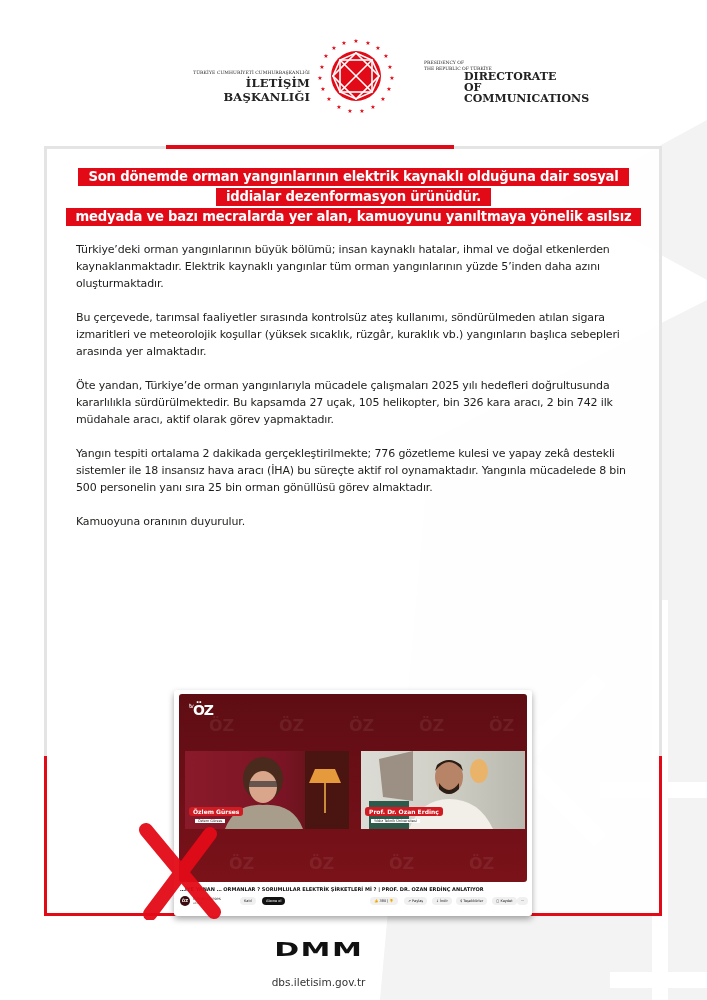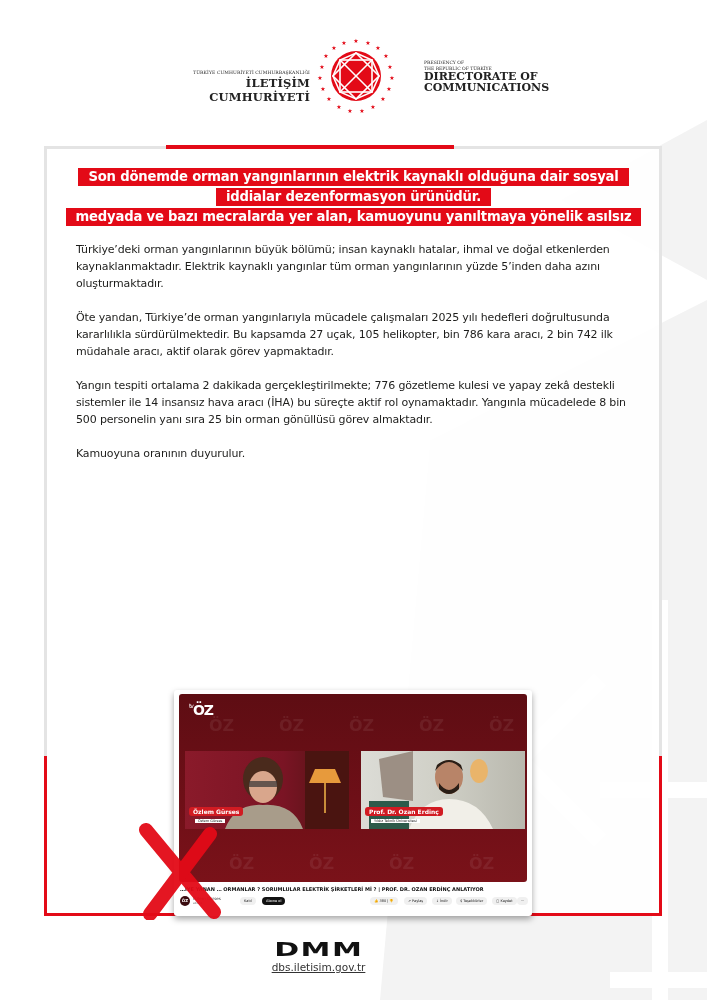--- a/index.html
+++ b/index.html
@@ -19,21 +19,21 @@
     position: absolute; left: 160px; top: 42px; width: 150px; text-align: right;
     font-family: "DejaVu Serif", "Liberation Serif", serif; color: #222;
   }
   .hdr-left .small { font-size: 4.5px; letter-spacing: 0.1px; line-height: 6px; }
   .hdr-left .big { font-size: 11.5px; font-weight: bold; letter-spacing: 0.2px; }
   .hdr-right {
     position: absolute; left: 424px; top: 32px; width: 140px;
     font-family: "DejaVu Serif", "Liberation Serif", serif; color: #222;
   }
   .hdr-right .small { font-size: 4.5px; line-height: 5.5px; }
-  .hdr-right .big { font-size: 11px; font-weight: bold; line-height: 11px; }
+  .hdr-right .big { font-size: 11px; font-weight: bold; line-height: 11px; margin-left: 40px; }
   .emblem { position: absolute; left: 316px; top: 8px; width: 80px; height: 80px; }
 
   .frame {
     position: absolute; left: 44px; top: 146px; width: 618px; height: 770px;
     z-index: 1;
   }
   .frame .gray-top { position: absolute; left: 0; top: 0; width: 100%; height: 3px; background: #e4e4e4; }
   .frame .red-top { position: absolute; left: 122px; top: -1px; width: 288px; height: 4px; background: #e30a17; }
   .frame .gray-left { position: absolute; left: 0; top: 0; width: 3px; height: 610px; background: #e4e4e4; }
   .frame .red-left { position: absolute; left: 0; top: 610px; width: 3px; height: 160px; background: #e30a17; }
@@ -88,21 +88,21 @@
   }
   .video .meta { position: absolute; left: 6px; top: 205px; width: 346px; height: 14px; }
   .chan-ico { position: absolute; left: 0; top: 1px; width: 10px; height: 10px; border-radius: 50%; background: #3a0b0f; color: #fff; font-size: 4px; text-align: center; line-height: 10px; font-weight: bold; }
   .chan-name { position: absolute; left: 13px; top: 1px; font-size: 4px; color: #333; }
   .chan-sub { position: absolute; left: 13px; top: 6px; font-size: 3px; color: #777; }
   .pill { position: absolute; top: 2px; height: 8px; font-size: 3.5px; line-height: 8px; padding: 0 4px; border-radius: 4px; background: #f0f0f0; color: #222; }
   .pill.dark { background: #111; color: #fff; }
 
   .footer-logo { position: absolute; left: 0; top: 940px; width: 637px; text-align: center; z-index: 3; }
   .dmm { font-family: "DejaVu Sans", sans-serif; font-weight: bold; font-size: 20px; letter-spacing: 1px; color: #111; transform: scaleX(1.5); display: inline-block; line-height: 18px; }
-  .dmm-url { font-size: 10.5px; color: #333; margin-top: 1px; text-decoration: underline; }
+  .dmm-url { font-size: 10.5px; color: #333; margin-top: 16px; }
 </style>
 </head>
 <body>
 
 <svg class="bg-pattern" width="707" height="1000" viewBox="0 0 707 1000">
   <rect width="707" height="1000" fill="#ffffff"></rect>
   <g fill="#f3f3f3">
     <polygon points="430,440 707,300 707,1000 380,1000"></polygon>
     <polygon points="560,200 707,120 707,280"></polygon>
   </g>
@@ -111,21 +111,21 @@
     <line x1="520" y1="760" x2="600" y2="840"></line>
     <line x1="660" y1="600" x2="660" y2="1000"></line>
     <line x1="600" y1="790" x2="707" y2="790"></line>
     <line x1="610" y1="980" x2="707" y2="980"></line>
   </g>
 </svg>
 
 <div class="header">
   <div class="hdr-left">
     <div class="small">TÜRKİYE CUMHURİYETİ CUMHURBAŞKANLIĞI</div>
-    <div class="big">İLETİŞİM CUMHURİYETİ</div>
+    <div class="big">İLETİŞİM BAŞKANLIĞI</div>
   </div>
   <svg class="emblem" viewBox="0 0 80 80">
     <circle cx="40" cy="40" r="25" fill="#e30a17"></circle>
     <g stroke="#fff" stroke-width="1.6" fill="none">
       <polygon points="40,17 56,24 63,40 56,56 40,63 24,56 17,40 24,24"></polygon>
       <rect x="24" y="24" width="32" height="32"></rect>
       <polygon points="40,17 63,40 40,63 17,40"></polygon>
       <line x1="24" y1="24" x2="56" y2="56"></line>
       <line x1="56" y1="24" x2="24" y2="56"></line>
     </g>
@@ -172,22 +172,23 @@
 </div>
 
 <div class="headline">
   <span>Son dönemde orman yangınlarının elektrik kaynaklı olduğuna dair sosyal</span>
   <span>iddialar dezenformasyon ürünüdür.</span>
   <span>medyada ve bazı mecralarda yer alan, kamuoyunu yanıltmaya yönelik asılsız</span>
 </div>
 
 <div class="body-text">
   <p>Türkiye’deki orman yangınlarının büyük bölümü; insan kaynaklı hatalar, ihmal ve doğal etkenlerden kaynaklanmaktadır. Elektrik kaynaklı yangınlar tüm orman yangınlarının yüzde 5’inden daha azını oluşturmaktadır.</p>
-  <p>Öte yandan, Türkiye’de orman yangınlarıyla mücadele çalışmaları 2025 yılı hedefleri doğrultusunda kararlılıkla sürdürülmektedir. Bu kapsamda 27 uçak, 105 helikopter, bin 786 kara aracı, 2 bin 742 ilk müdahale aracı, aktif olarak görev yapmaktadır.</p>
-  <p>Yangın tespiti ortalama 2 dakikada gerçekleştirilmekte; 776 gözetleme kulesi ve yapay zekâ destekli sistemler ile 14 insansız hava aracı (İHA) bu süreçte aktif rol oynamaktadır. Yangınla mücadelede 8 bin 500 personelin yanı sıra 25 bin orman gönüllüsü görev almaktadır.</p>
+  <p>Bu çerçevede, tarımsal faaliyetler sırasında kontrolsüz ateş kullanımı, söndürülmeden atılan sigara izmaritleri ve meteorolojik koşullar (yüksek sıcaklık, rüzgâr, kuraklık vb.) yangınların başlıca sebepleri arasında yer almaktadır.</p>
+  <p>Öte yandan, Türkiye’de orman yangınlarıyla mücadele çalışmaları 2025 yılı hedefleri doğrultusunda kararlılıkla sürdürülmektedir. Bu kapsamda 27 uçak, 105 helikopter, bin 326 kara aracı, 2 bin 742 ilk müdahale aracı, aktif olarak görev yapmaktadır.</p>
+  <p>Yangın tespiti ortalama 2 dakikada gerçekleştirilmekte; 776 gözetleme kulesi ve yapay zekâ destekli sistemler ile 18 insansız hava aracı (İHA) bu süreçte aktif rol oynamaktadır. Yangınla mücadelede 8 bin 500 personelin yanı sıra 25 bin orman gönüllüsü görev almaktadır.</p>
   <p>Kamuoyuna oranının duyurulur.</p>
 </div>
 
 <div class="video">
   <div class="screen">
     <div class="tvoz"><small>tv</small><span>ÖZ</span></div>
     <div class="wm" style="left:30px;top:22px;">ÖZ</div>
     <div class="wm" style="left:100px;top:22px;">ÖZ</div>
     <div class="wm" style="left:170px;top:22px;">ÖZ</div>
     <div class="wm" style="left:240px;top:22px;">ÖZ</div>

